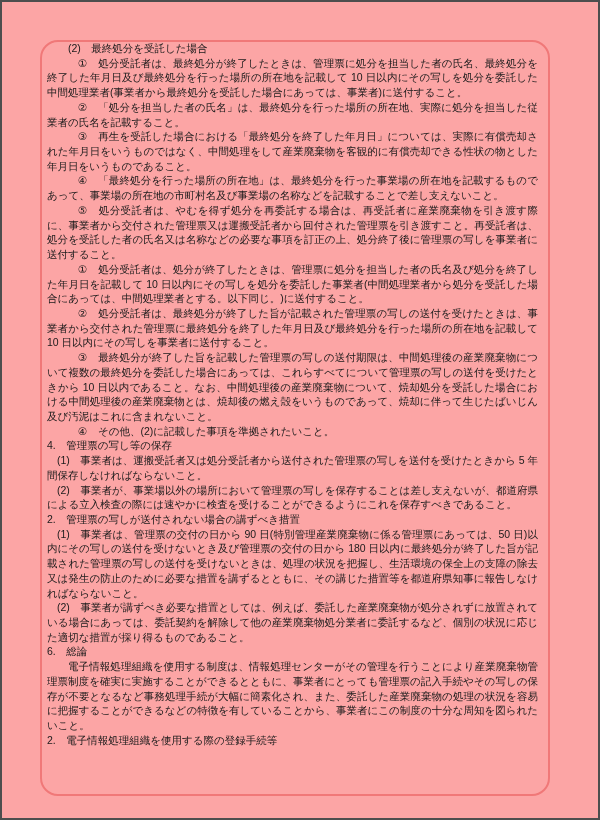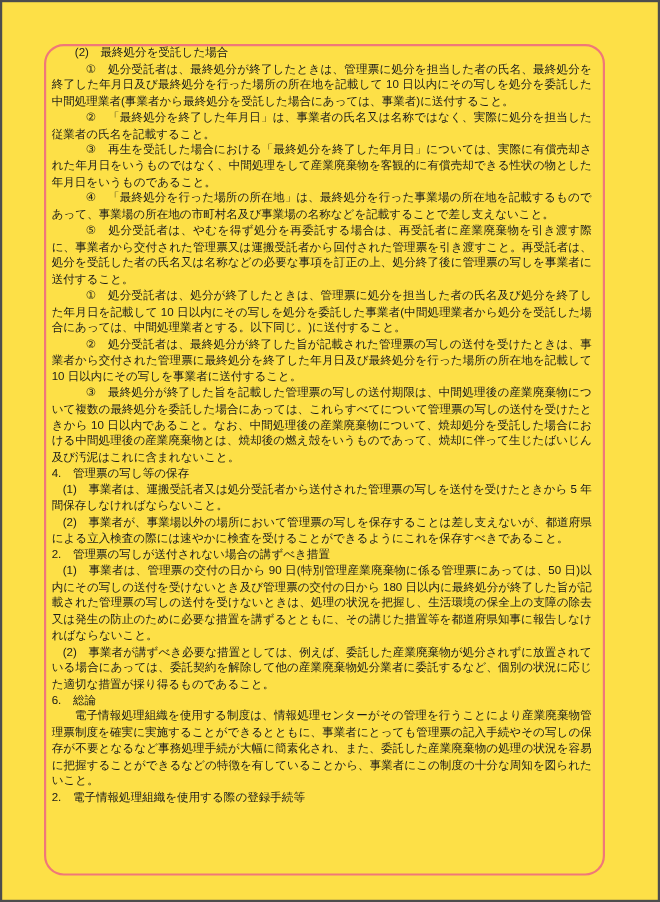--- a/index.html
+++ b/index.html
@@ -5,21 +5,21 @@
   html, body {
     margin: 0;
     padding: 0;
     background: #ffffff;
   }
   .screen {
     position: relative;
     width: 600px;
     height: 820px;
     box-sizing: border-box;
-    background: #fde047;
+    background: #fca5a5;
     border: 2px solid #4d4d4d;
     overflow: hidden;
     font-family: "Liberation Sans", "DejaVu Sans", sans-serif;
   }
   .red-frame {
     position: absolute;
     left: 38px;
     top: 38px;
     width: 510px;
     height: 756px;
@@ -52,27 +52,28 @@
 </style>
 </head>
 <body>
 
 <div class="screen" style="border-color: rgb(77, 77, 77);">
   <div class="red-frame" style="border-color: rgb(240, 120, 120);"></div>
   <div class="doc-text" style="color: rgb(26, 26, 26);">
 
   <p class="para ind2">(2)　最終処分を受託した場合</p>
       <p class="para ind3">①　処分受託者は、最終処分が終了したときは、管理票に処分を担当した者の氏名、最終処分を終了した年月日及び最終処分を行った場所の所在地を記載して 10 日以内にその写しを処分を委託した中間処理業者(事業者から最終処分を受託した場合にあっては、事業者)に送付すること。</p>
-      <p class="para ind3">②　「最終処分を終了した年月日」は、事業者の氏名又は名称ではなく、実際に処分を担当した従業者の氏名を記載すること。</p>
+      <p class="para ind3">②　「処分を担当した者の氏名」は、最終処分を行った場所の所在地、実際に処分を担当した従業者の氏名を記載すること。</p>
       <p class="para ind3">③　再生を受託した場合における「最終処分を終了した年月日」については、実際に有償売却された年月日をいうものではなく、中間処理をして産業廃棄物を客観的に有償売却できる性状の物とした年月日をいうものであること。</p>
       <p class="para ind3">④　「最終処分を行った場所の所在地」は、最終処分を行った事業場の所在地を記載するものであって、事業場の所在地の市町村名及び事業場の名称などを記載することで差し支えないこと。</p>
       <p class="para ind3">⑤　処分受託者は、やむを得ず処分を再委託する場合は、再受託者に産業廃棄物を引き渡す際に、事業者から交付された管理票又は運搬受託者から回付された管理票を引き渡すこと。再受託者は、処分を受託した者の氏名又は名称などの必要な事項を訂正の上、処分終了後に管理票の写しを事業者に送付すること。</p>
       <p class="para ind3">①　処分受託者は、処分が終了したときは、管理票に処分を担当した者の氏名及び処分を終了した年月日を記載して 10 日以内にその写しを処分を委託した事業者(中間処理業者から処分を受託した場合にあっては、中間処理業者とする。以下同じ。)に送付すること。</p>
       <p class="para ind3">②　処分受託者は、最終処分が終了した旨が記載された管理票の写しの送付を受けたときは、事業者から交付された管理票に最終処分を終了した年月日及び最終処分を行った場所の所在地を記載して 10 日以内にその写しを事業者に送付すること。</p>
       <p class="para ind3">③　最終処分が終了した旨を記載した管理票の写しの送付期限は、中間処理後の産業廃棄物について複数の最終処分を委託した場合にあっては、これらすべてについて管理票の写しの送付を受けたときから 10 日以内であること。なお、中間処理後の産業廃棄物について、焼却処分を受託した場合における中間処理後の産業廃棄物とは、焼却後の燃え殻をいうものであって、焼却に伴って生じたばいじん及び汚泥はこれに含まれないこと。</p>
+      <p class="para ind3">④　その他、(2)に記載した事項を準拠されたいこと。</p>
       <p class="para ind0">4.　管理票の写し等の保存</p>
       <p class="para ind1">(1)　事業者は、運搬受託者又は処分受託者から送付された管理票の写しを送付を受けたときから 5 年間保存しなければならないこと。</p>
       <p class="para ind1">(2)　事業者が、事業場以外の場所において管理票の写しを保存することは差し支えないが、都道府県による立入検査の際には速やかに検査を受けることができるようにこれを保存すべきであること。</p>
       <p class="para ind0">2.　管理票の写しが送付されない場合の講ずべき措置</p>
       <p class="para ind1">(1)　事業者は、管理票の交付の日から 90 日(特別管理産業廃棄物に係る管理票にあっては、50 日)以内にその写しの送付を受けないとき及び管理票の交付の日から 180 日以内に最終処分が終了した旨が記載された管理票の写しの送付を受けないときは、処理の状況を把握し、生活環境の保全上の支障の除去又は発生の防止のために必要な措置を講ずるとともに、その講じた措置等を都道府県知事に報告しなければならないこと。</p>
       <p class="para ind1">(2)　事業者が講ずべき必要な措置としては、例えば、委託した産業廃棄物が処分されずに放置されている場合にあっては、委託契約を解除して他の産業廃棄物処分業者に委託するなど、個別の状況に応じた適切な措置が採り得るものであること。</p>
       <p class="para ind0">6.　総論</p>
       <p class="para ind2">電子情報処理組織を使用する制度は、情報処理センターがその管理を行うことにより産業廃棄物管理票制度を確実に実施することができるとともに、事業者にとっても管理票の記入手続やその写しの保存が不要となるなど事務処理手続が大幅に簡素化され、また、委託した産業廃棄物の処理の状況を容易に把握することができるなどの特徴を有していることから、事業者にこの制度の十分な周知を図られたいこと。</p>
       <p class="para ind0">2.　電子情報処理組織を使用する際の登録手続等</p>
     </div>

